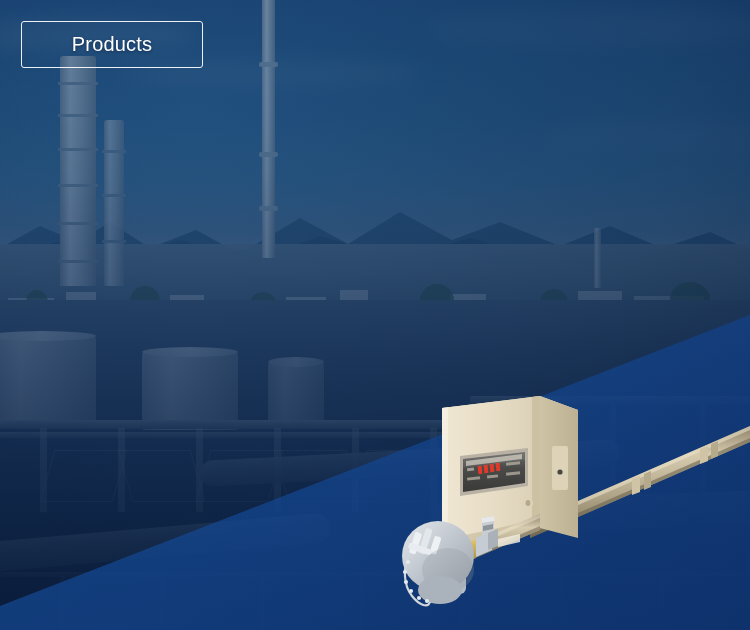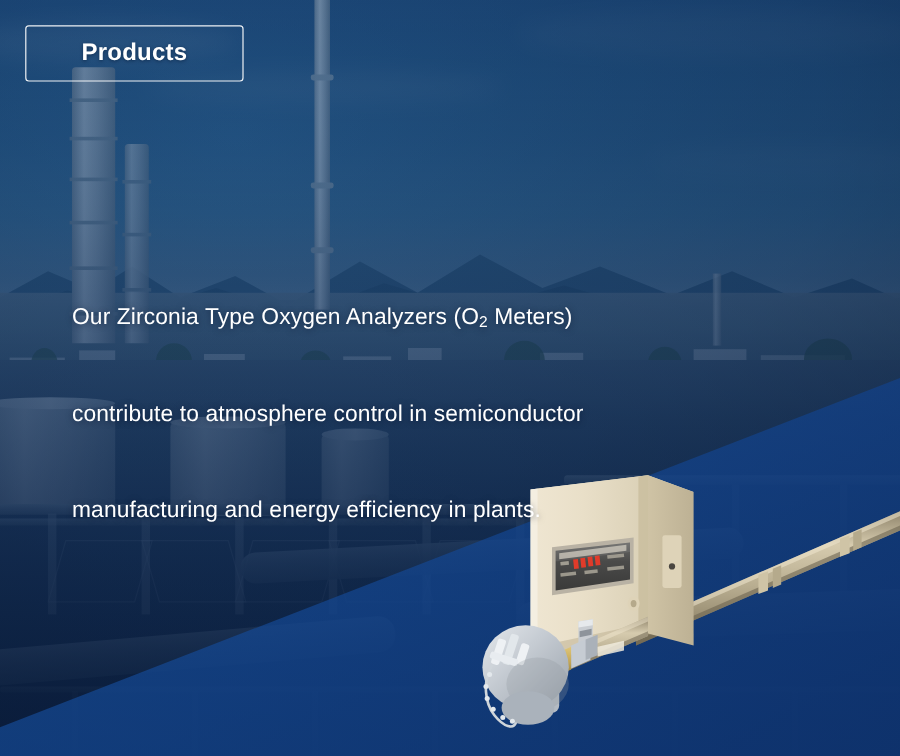--- a/index.html
+++ b/index.html
@@ -193,21 +193,21 @@
     border: 1px solid rgba(255,255,255,0.92);
     border-radius: 3px;
     display: flex;
     align-items: center;
     justify-content: center;
     box-sizing: border-box;
   }
   .badge-label {
     color: #ffffff;
     font-size: 20px;
-    font-weight: bold;
+    font-weight: normal;
     letter-spacing: 0.2px;
     text-shadow: 0 1px 3px rgba(0,20,48,0.55);
   }
 
   .headline {
     position: absolute;
     left: 60px;
     top: 122px;
     margin: 0;
     color: #ffffff;
@@ -500,20 +500,15 @@
     </svg>
   </div>
 
   <div class="content">
 
     <div class="badge">
       <span class="badge-label">Products</span>
     </div>
 
 
-    <p class="subhead">
-      <span>Our Zirconia Type Oxygen Analyzers (O</span><span class="sub">2</span><span> Meters)</span><br>
-      <span>contribute to atmosphere control in semiconductor</span><br>
-      <span>manufacturing and energy efficiency in plants.</span>
-    </p>
 
   </div>
 </div>
 
 </body></html>

